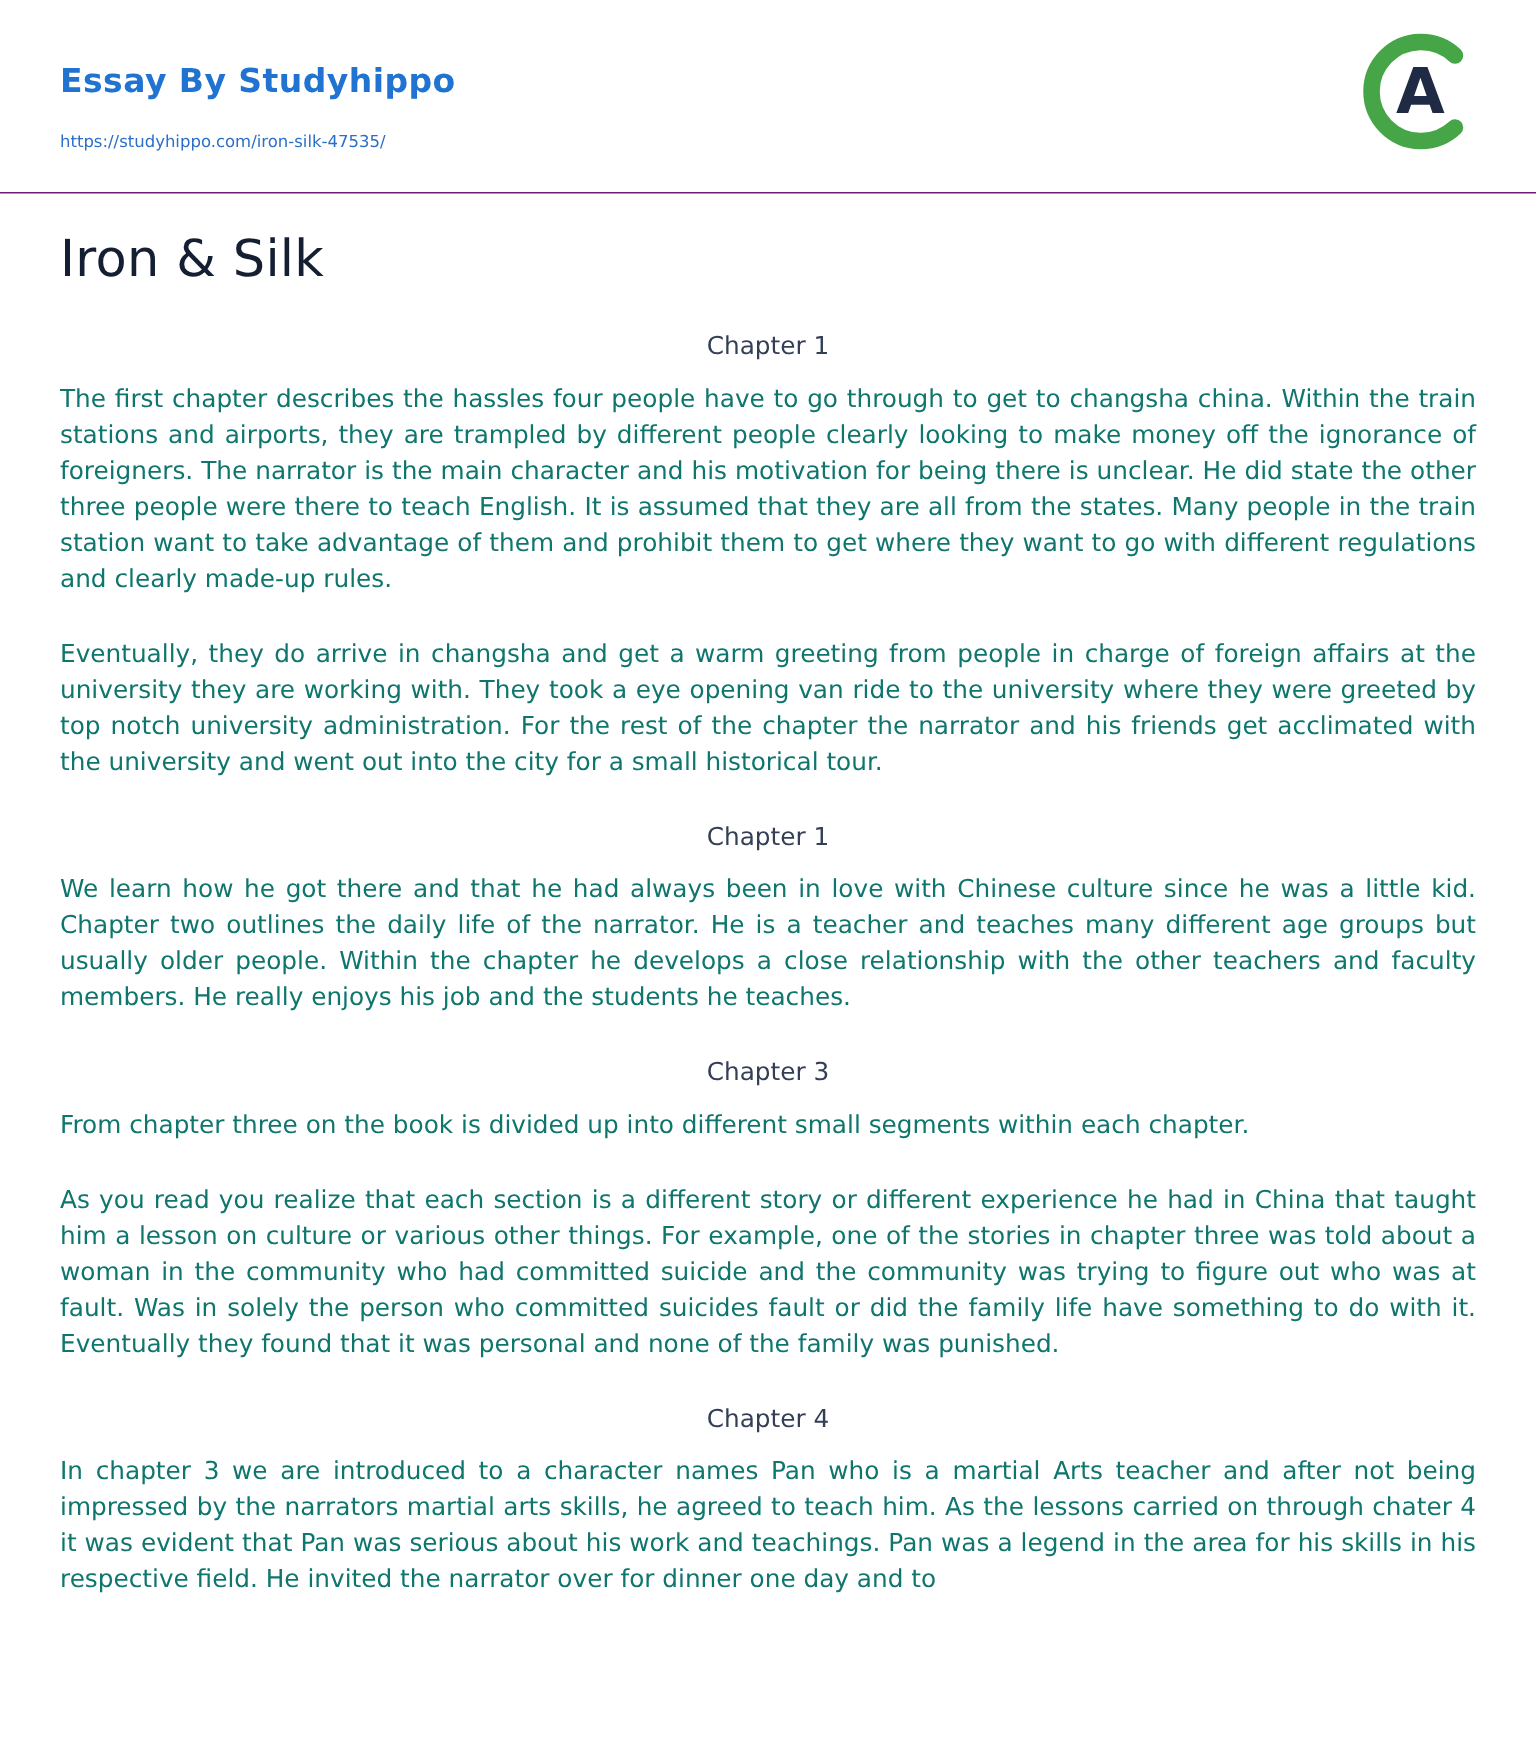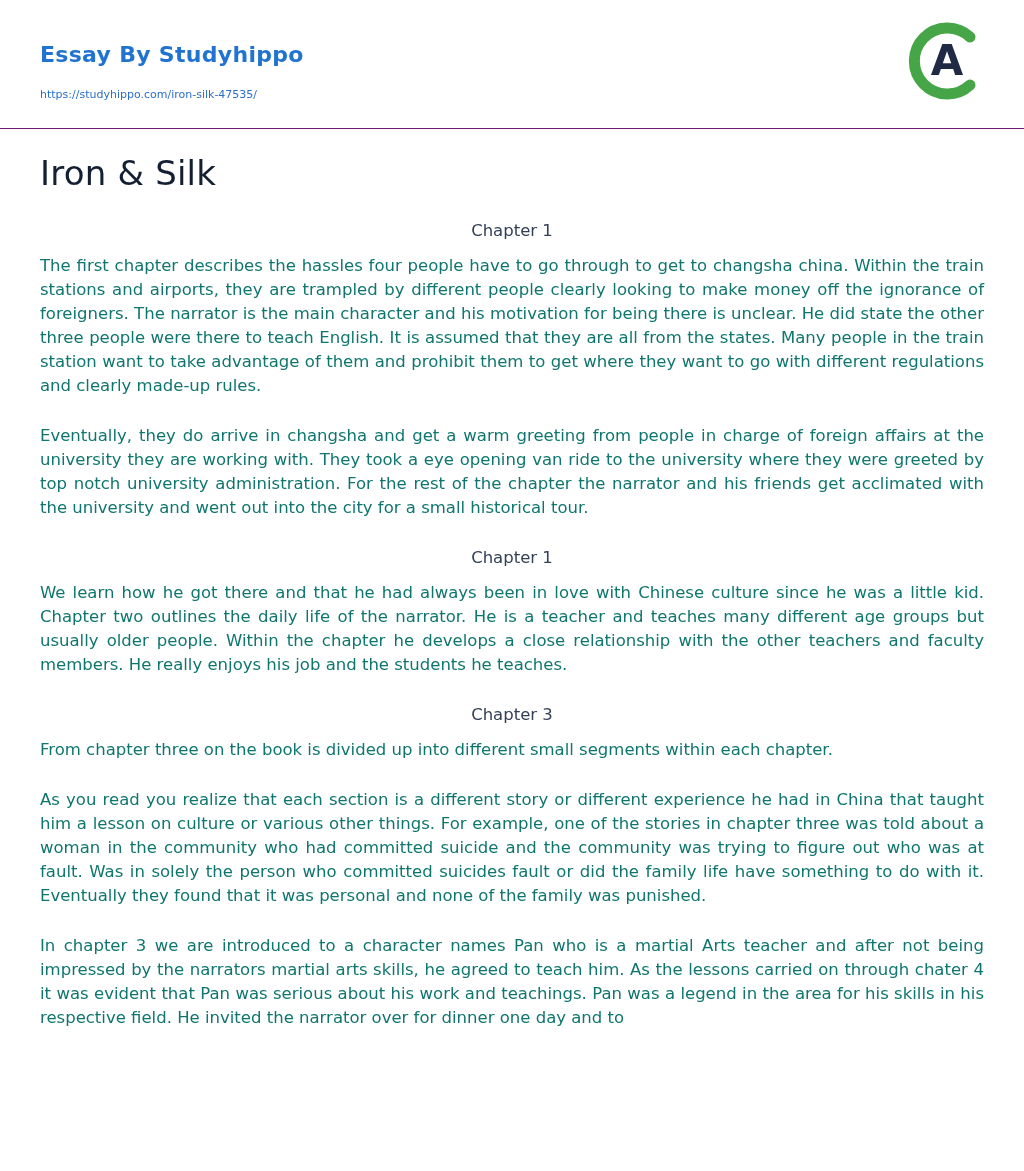--- a/index.html
+++ b/index.html
@@ -84,15 +84,16 @@
   <h1 class="article-title">Iron &amp; Silk</h1>
   <div id="sections-root">
       <div class="chapter-heading">Chapter 1</div>
       <p class="para">The first chapter describes the hassles four people have to go through to get to changsha china. Within the train stations and airports, they are trampled by different people clearly looking to make money off the ignorance of foreigners. The narrator is the main character and his motivation for being there is unclear. He did state the other three people were there to teach English. It is assumed that they are all from the states. Many people in the train station want to take advantage of them and prohibit them to get where they want to go with different regulations and clearly made-up rules.</p>
       <p class="para">Eventually, they do arrive in changsha and get a warm greeting from people in charge of foreign affairs at the university they are working with. They took a eye opening van ride to the university where they were greeted by top notch university administration. For the rest of the chapter the narrator and his friends get acclimated with the university and went out into the city for a small historical tour.</p>
       <div class="chapter-heading">Chapter 1</div>
       <p class="para">We learn how he got there and that he had always been in love with Chinese culture since he was a little kid. Chapter two outlines the daily life of the narrator. He is a teacher and teaches many different age groups but usually older people. Within the chapter he develops a close relationship with the other teachers and faculty members. He really enjoys his job and the students he teaches.</p>
       <div class="chapter-heading">Chapter 3</div>
       <p class="para">From chapter three on the book is divided up into different small segments within each chapter.</p>
       <p class="para">As you read you realize that each section is a different story or different experience he had in China that taught him a lesson on culture or various other things. For example, one of the stories in chapter three was told about a woman in the community who had committed suicide and the community was trying to figure out who was at fault. Was in solely the person who committed suicides fault or did the family life have something to do with it. Eventually they found that it was personal and none of the family was punished.</p>
+      <div class="chapter-heading">Chapter 4</div>
       <p class="para">In chapter 3 we are introduced to a character names Pan who is a martial Arts teacher and after not being impressed by the narrators martial arts skills, he agreed to teach him. As the lessons carried on through chater 4 it was evident that Pan was serious about his work and teachings. Pan was a legend in the area for his skills in his respective field. He invited the narrator over for dinner one day and to</p>
     </div>
 </main>
 
 </body></html>

